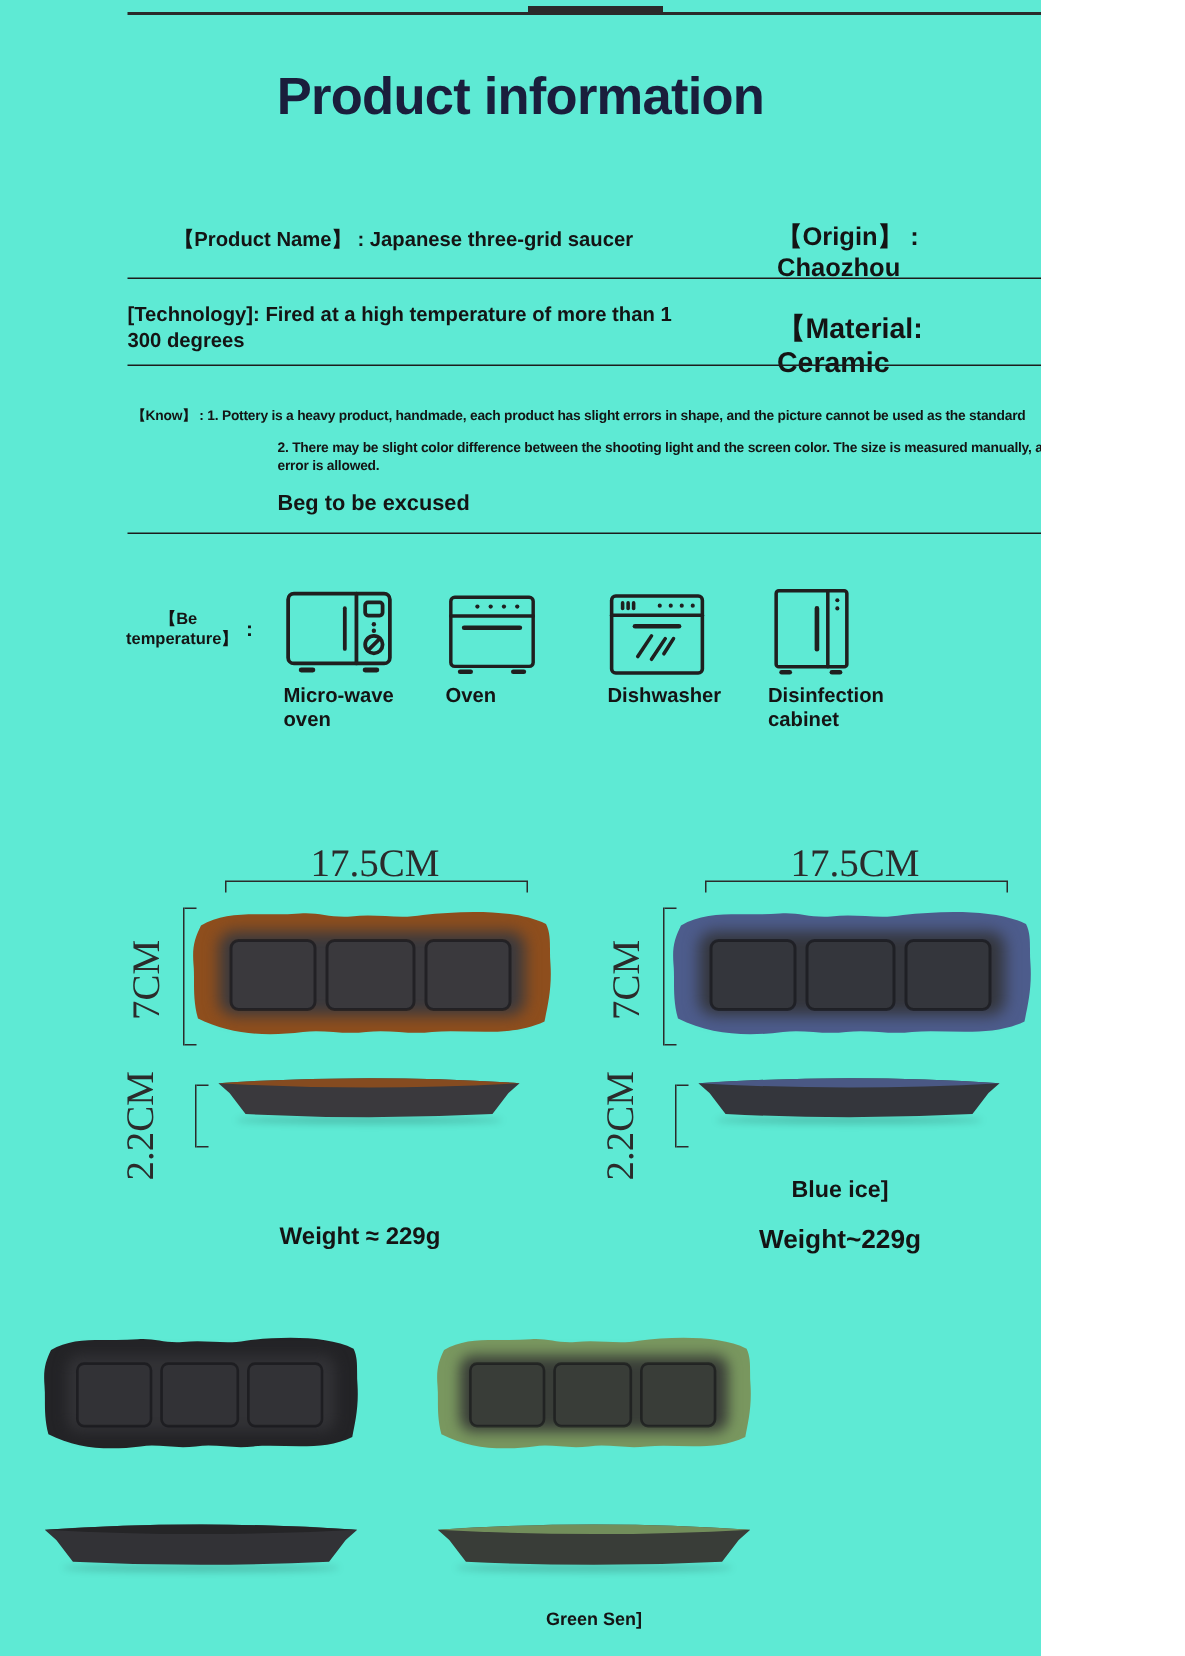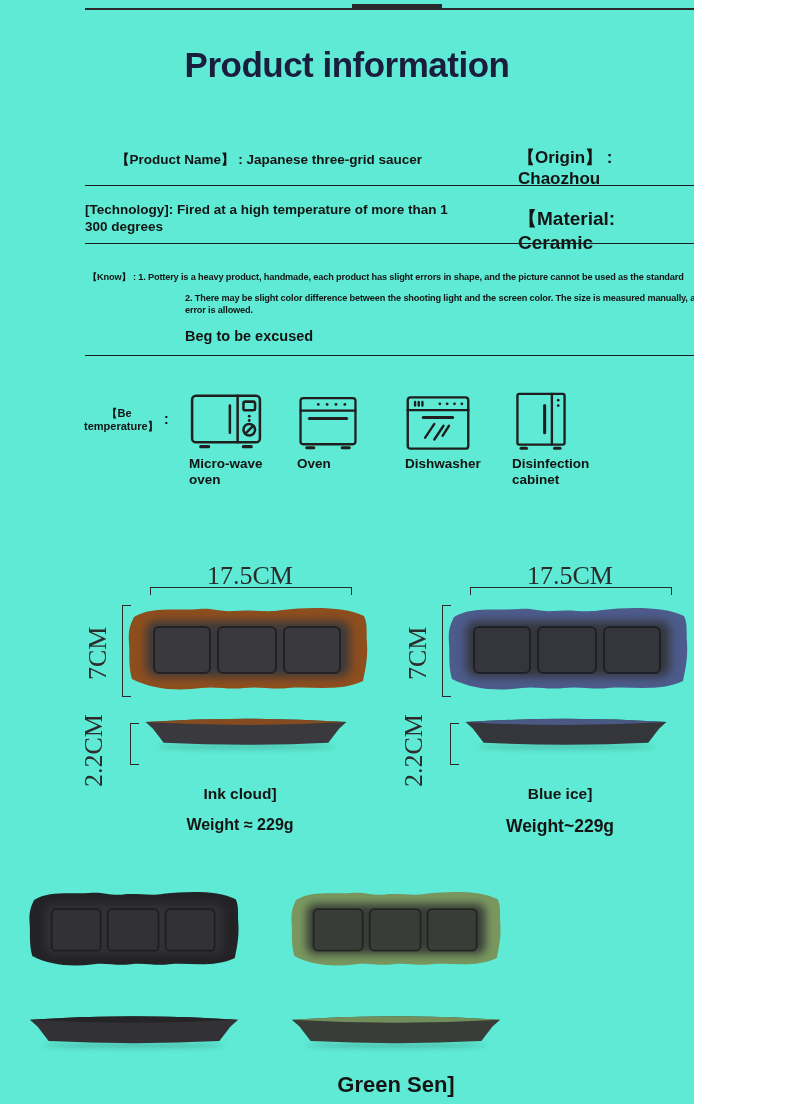--- a/index.html
+++ b/index.html
@@ -63,21 +63,21 @@
   .variant-name{position:absolute;top:240px;left:0;width:100%;text-align:center;font-size:15.5px;font-weight:bold;}
   .variant-weight{position:absolute;top:271px;left:0;width:100%;text-align:center;font-size:16px;font-weight:bold;}
   .weight-lg{font-size:17.5px;}
 
   
   .bottom-col{position:absolute;top:872px;width:238px;height:232px;}
   .bc-1{left:15px;} .bc-2{left:277px;} .bc-3{left:538px;}
   .bottom-col .plate-top{left:5px;top:10px;width:228px;height:94px;}
   .bottom-col .plate-side{left:8px;top:135px;width:222px;height:46px;}
   .bottom-col .variant-name{top:200px;}
-  .lbl-lg{font-size:22px;} .lbl-sm{font-size:14px;}
+  .lbl-lg{font-size:12px;} .lbl-sm{font-size:14px;}
 </style>
 </head>
 <body>
 
 <div class="page">
 
   <div class="top-rule"></div>
   <div class="top-rule-accent"></div>
   <h1 class="page-title">Product information</h1>
 
@@ -181,21 +181,20 @@
       <rect class="comp" x="100" y="30" width="58" height="46" rx="5" fill="#3a393d"></rect>
       <rect class="comp" x="166" y="30" width="56" height="46" rx="5" fill="#3a393d"></rect>
     </svg>
     <div class="dim-vertical dim-height">2.2CM</div>
     <div class="v-bracket vb-height"></div>
     <svg class="plate-side" viewBox="0 0 260 46">
       <ellipse class="shadow" cx="130" cy="41" rx="108" ry="3" fill="rgba(0,0,0,0.18)"></ellipse>
       <path d="M8,11 Q130,3 252,11 L243,19 L230,36 Q130,41 30,36 L17,19 Z" fill="#3a393d"></path>
       <path opacity="0.9" d="M8,11 Q130,3 252,11 Q130,18 8,11 Z" fill="#8e4e1d"></path>
     </svg>
-    <div class="variant-name">Ink cloud]</div>
     <div class="variant-weight">Weight ≈ 229g</div>
   </section>
 
   <section class="variant-col vc-right">
     <div class="dim-width">17.5CM</div>
     <div class="h-bracket"></div>
     <div class="dim-vertical dim-depth">7CM</div>
     <div class="v-bracket vb-depth"></div>
     <svg class="plate-top" viewBox="0 0 260 104">
       <path d="M16,20 C34,9 58,14 82,12 C94,11 102,15 116,14 C134,12 148,16 164,13 C190,10 226,9 246,19 C250,27 248,36 249,46 C250,62 247,74 245,84 C222,95 194,89 170,91 C154,93 142,89 126,91 C110,93 98,89 84,91 C60,94 36,93 14,82 C10,68 12,56 11,46 C10,34 12,28 16,20 Z" fill="#4d5c8c"></path>

